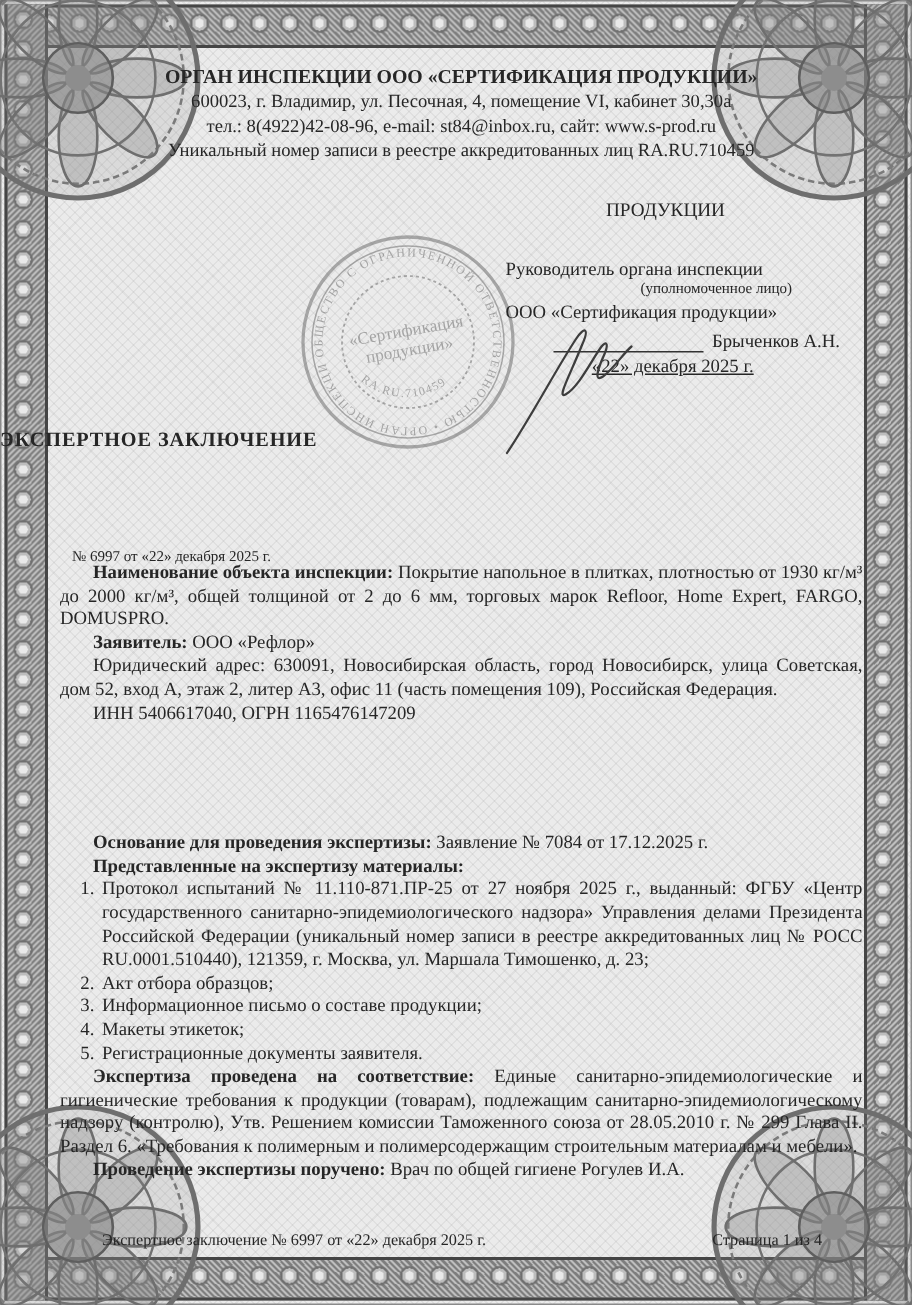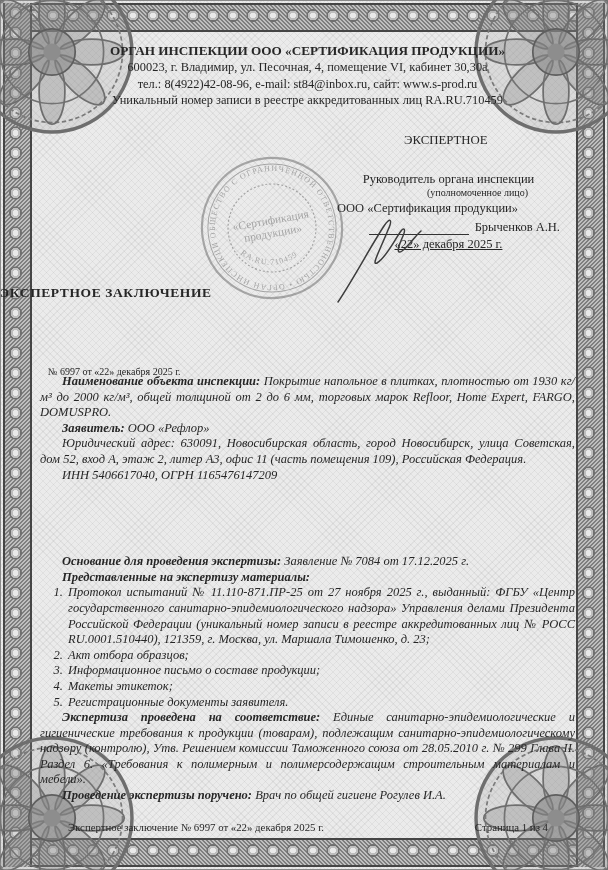--- a/index.html
+++ b/index.html
@@ -38,33 +38,33 @@
   .corner.tr{right:-34px; top:-34px;}
   .corner.bl{left:-34px; bottom:-34px;}
   .corner.br{right:-34px; bottom:-34px;}
   
   .header{position:absolute; top:42px; left:40px; right:33px; text-align:center; z-index:3;}
   .org-name{font-weight:bold; font-size:13.2px; line-height:17px;}
   .header .line{font-size:12.4px; line-height:16.5px;}
   
   .approve-word{position:absolute; top:133px; left:404px; font-size:12.8px; z-index:3;}
   .approval{position:absolute; top:172px; left:337px; width:223px; font-size:12.5px; line-height:15px; z-index:4;}
-  .approval .pos{text-align:center;}
+  .approval .pos{text-align:left;}
   .approval .auth{font-size:10px; text-align:center; padding-left:58px; line-height:12px;}
   .approval .org{margin-top:2px;}
   .sig-row{display:flex; align-items:flex-end; margin-top:4px;padding-left:32px;}
   .sig-line{flex:1; border-bottom:1px solid #333; height:13px; margin-right:6px;}
   .approval .date{text-align:center; margin-top:2px;text-decoration:underline;}
   .stamp{position:absolute; left:196px; top:152px; z-index:2; opacity:.55; transform:rotate(-10deg);}
   .signature{position:absolute; left:328px; top:206px; z-index:5;}
   
   .doc-title{position:absolute; top:285px; left:0; right:0; text-align:left; font-weight:bold; font-size:13.5px; letter-spacing:.6px; z-index:3;}
   .doc-number{position:absolute; top:330px; left:48px; font-size:10px; z-index:3;margin-top:36px;}
   
-  .body-text{position:absolute; top:374px; left:40px; right:33px; font-size:12.5px; line-height:15.6px; text-align:justify; z-index:3;font-style:italic;}
+  .body-text{position:absolute; top:374px; left:40px; right:33px; font-size:12.5px; line-height:15.6px; text-align:justify; z-index:3;}
   .body-text p{margin:0; text-indent:22px;}
   .gap-before{margin-top:71px !important;}
   ol.materials{margin:0; padding-left:26px;}
   ol.materials li{text-align:justify; padding-left:2px;}
   
   .footer{position:absolute; top:821px; left:68px; right:60px; display:flex; justify-content:space-between; font-size:10.8px; z-index:3;gap:35px;}
 </style>
 </head>
 <body>
 
@@ -110,21 +110,21 @@
       <use href="#rosette"></use>
     </svg>
 
   <div class="header">
     <div class="org-name">ОРГАН ИНСПЕКЦИИ ООО «СЕРТИФИКАЦИЯ ПРОДУКЦИИ»</div>
     <div class="line">600023, г. Владимир, ул. Песочная, 4, помещение VI, кабинет 30,30а</div>
     <div class="line">тел.: 8(4922)42-08-96, e-mail: st84@inbox.ru, сайт: www.s-prod.ru</div>
     <div class="line">Уникальный номер записи в реестре аккредитованных лиц RA.RU.710459</div>
   </div>
 
-  <div class="approve-word">ЭКСПЕРТНОЕ</div>
+  <div class="approve-word">ПРОДУКЦИИ</div>
 
   <svg class="stamp" width="152" height="152" viewBox="0 0 152 152">
     <defs>
       <path id="ringPath" d="M76,76 m-57,0 a57,57 0 1,1 114,0 a57,57 0 1,1 -114,0"></path>
       <path id="arcBottom" d="M32,80 a46,46 0 0,0 88,0"></path>
     </defs>
     <circle cx="76" cy="76" r="70" fill="none" stroke="#6f6f6f" stroke-width="2.2"></circle>
     <circle cx="76" cy="76" r="64" fill="none" stroke="#6f6f6f" stroke-width="1"></circle>
     <circle cx="76" cy="76" r="44" fill="none" stroke="#6f6f6f" stroke-width="1.2" stroke-dasharray="2 2"></circle>
     <text font-size="8" letter-spacing="1.2" fill="#6f6f6f" font-family="'Liberation Serif',serif">

